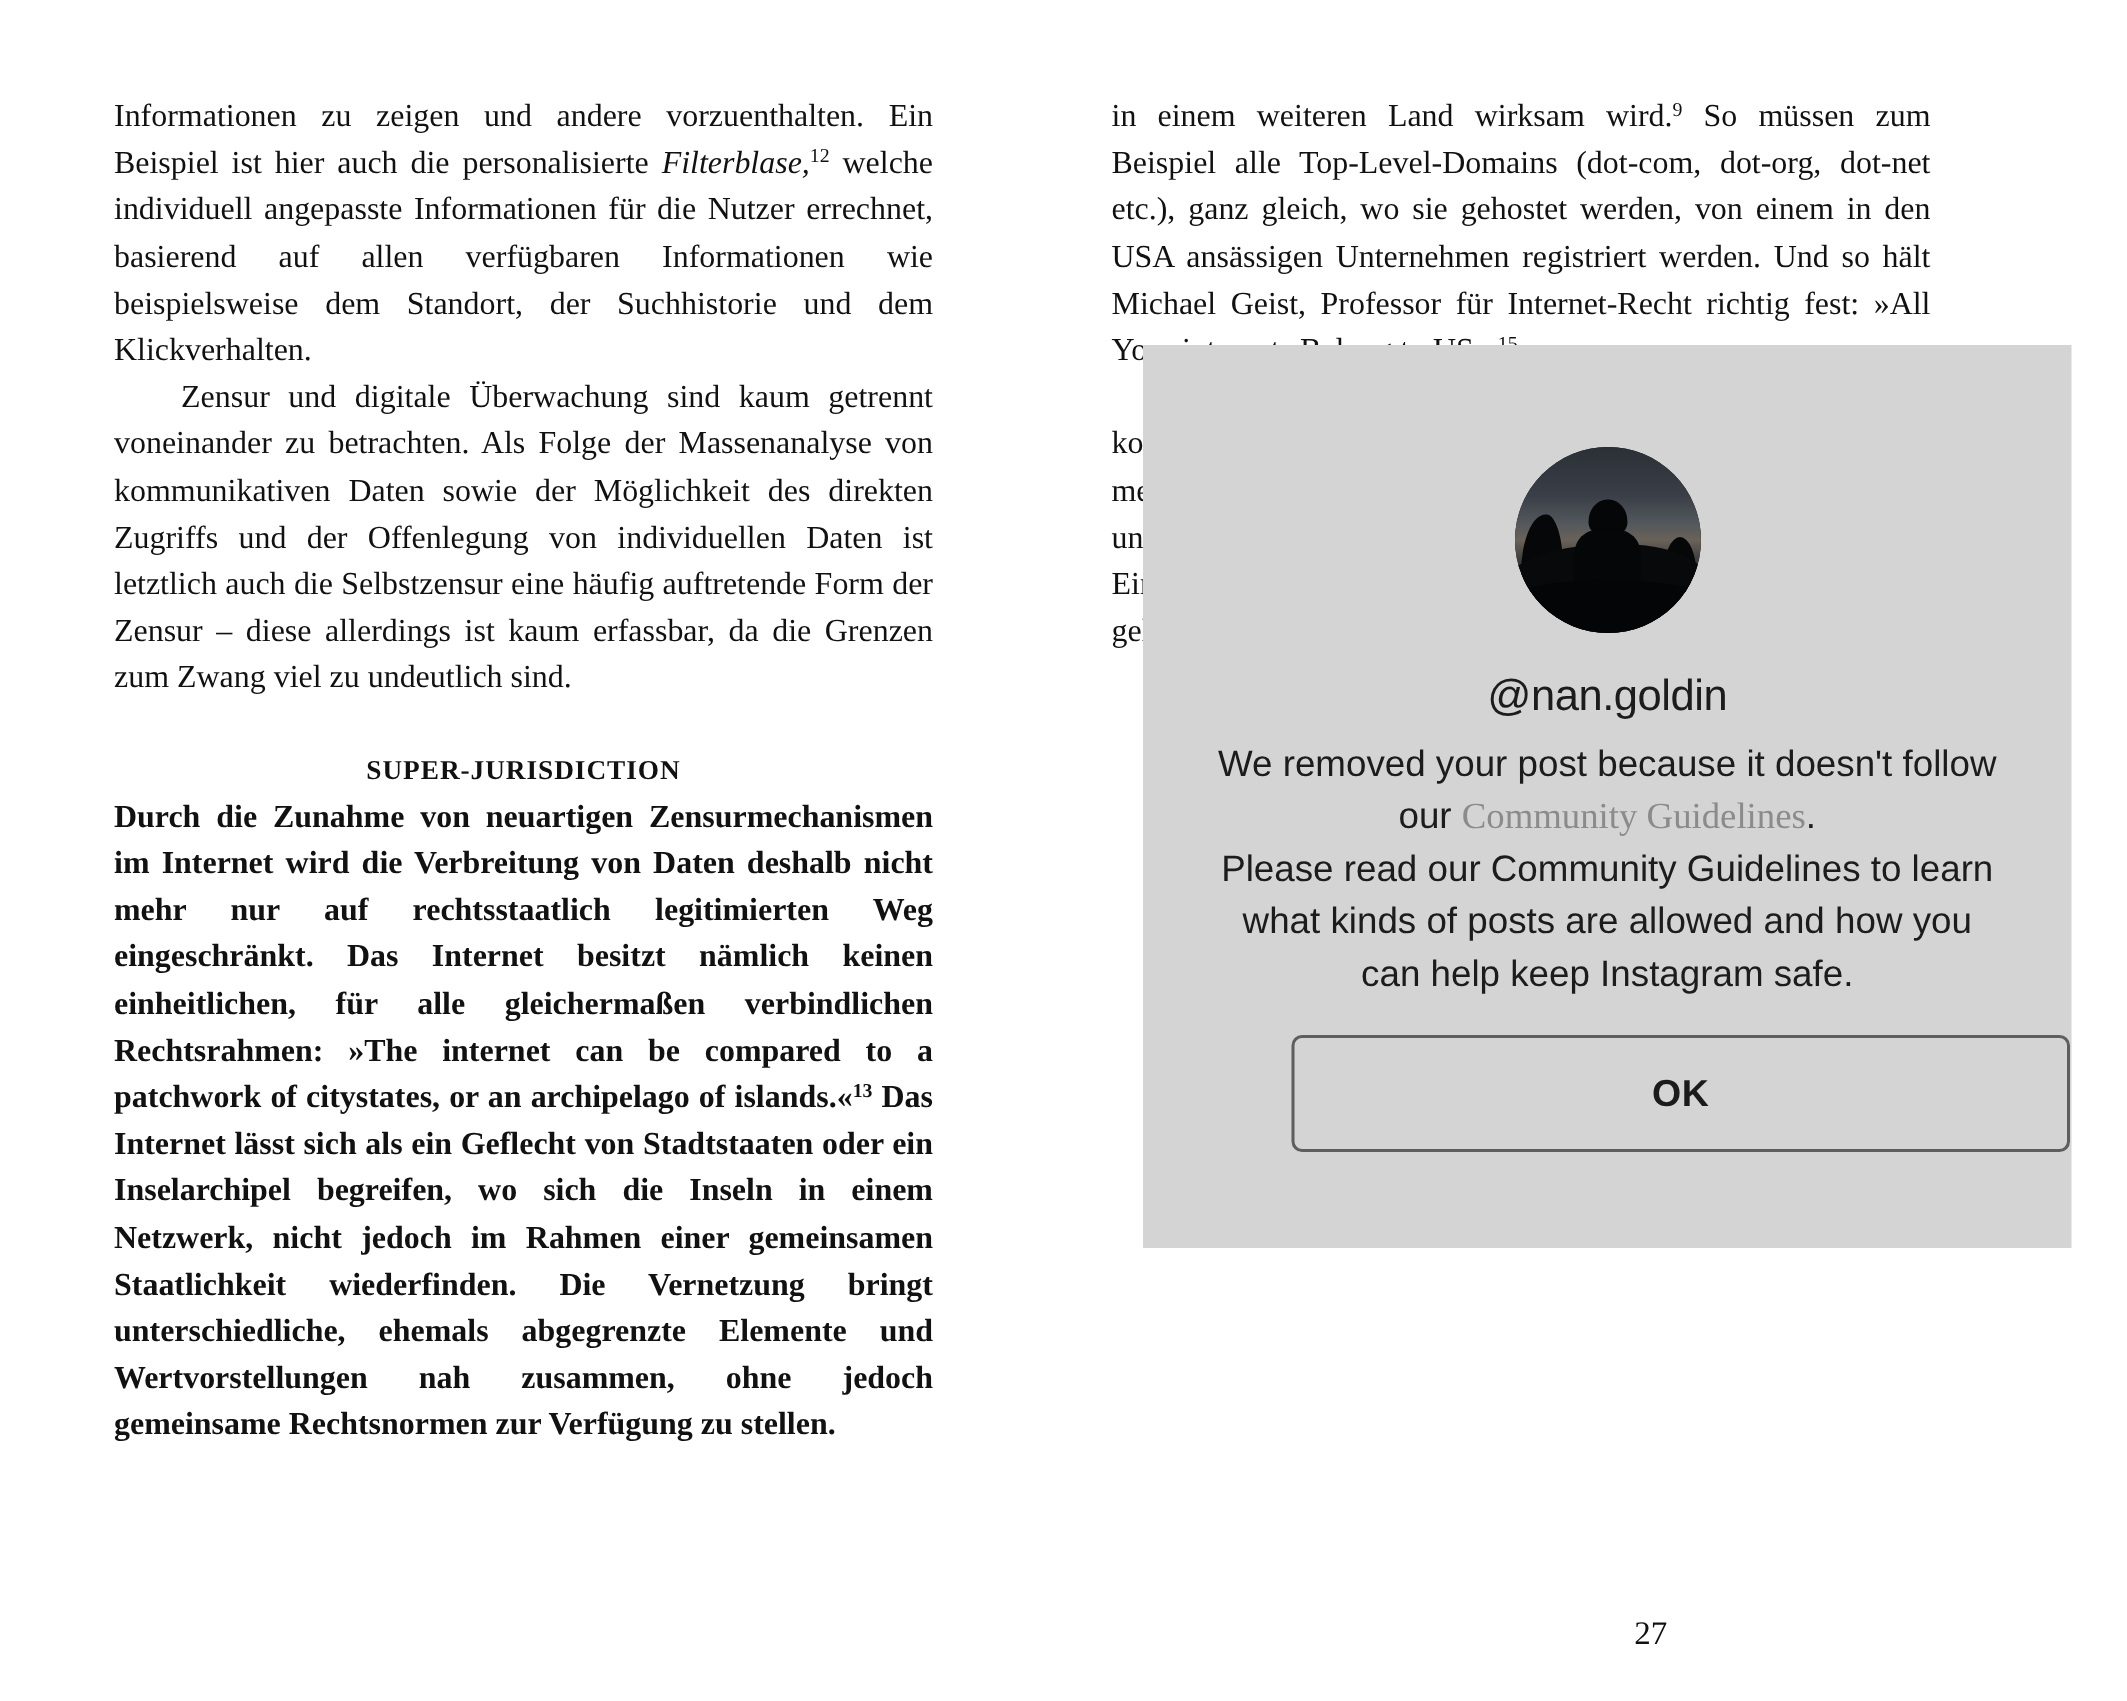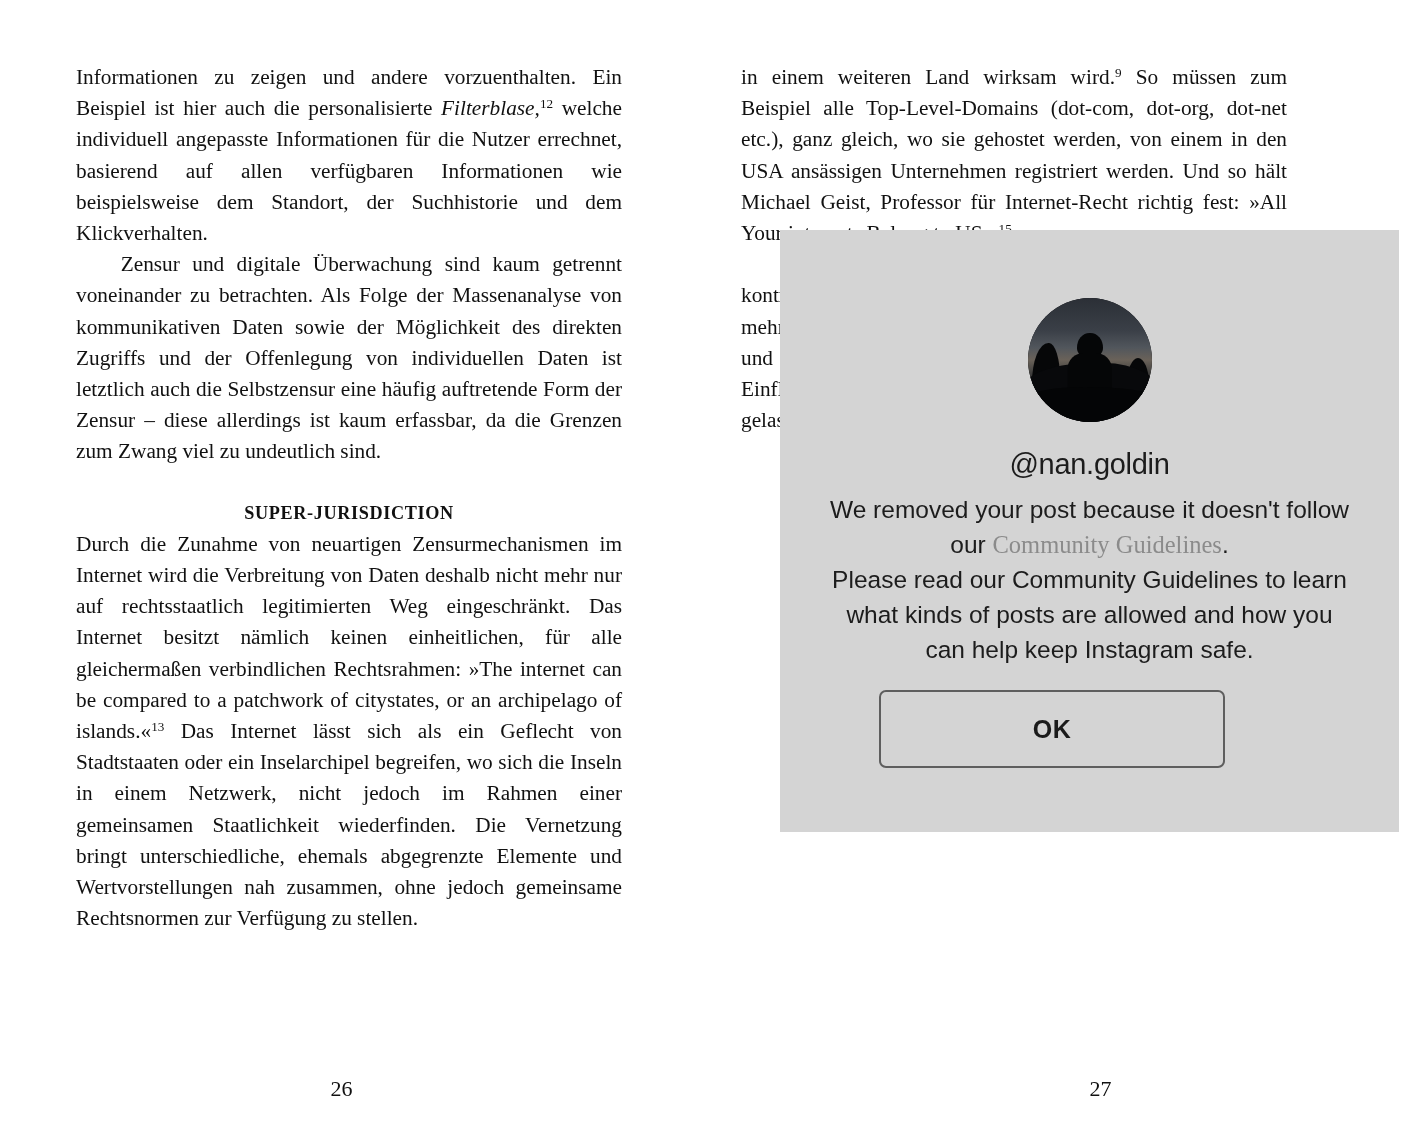--- a/index.html
+++ b/index.html
@@ -50,21 +50,21 @@
 
   .section-heading {
     margin: 30px 0 0 0;
     text-align: center;
     font-size: 18.2px;
     line-height: 31.2px;
     letter-spacing: 0.035em;
     font-variant: normal;
     text-indent: 0;
   }
-  .heading-follow { text-indent: 0 !important; }
+  .heading-follow { text-indent: 0 !important; font-weight: bold; }
 
   .it { font-style: italic; }
 
   sup {
     font-size: 0.62em;
     vertical-align: 0.52em;
     line-height: 0;
   }
 
   .folio {
@@ -74,21 +74,21 @@
     text-align: center;
     font-size: 22px;
     color: #111111;
   }
   .page-left  .folio { left: 0; padding-right: 66px; box-sizing: border-box; }
   .page-right .folio { left: 16px; padding-left: 42px;  box-sizing: border-box; }
 
   
   .ig-overlay {
     position: absolute;
-    left: 780px;
+    left: 762px;
     top: 230px;
     width: 619px;
     height: 602px;
     background: #d4d4d4;
     font-family: "Liberation Sans", "DejaVu Sans", sans-serif;
     color: #111111;
     box-sizing: border-box;
     overflow: hidden;
   }
 
@@ -195,21 +195,21 @@
     color: #1c1c1c;
   }
   .ig-body p { margin: 0; }
   .ig-body p.second { }
   .ig-link { color: #8b8b8b; font-family: Liberation Serif, serif; }
 
   .ig-ok-button {
     position: absolute;
     left: 99px;
     top: 460px;
-    width: 346px;
+    width: 519px;
     height: 78px;
     border: 2px solid #5e5e5e;
     border-radius: 7px;
     background: transparent;
     display: flex;
     align-items: center;
     justify-content: center;
     font-family: "Liberation Sans", "DejaVu Sans", sans-serif;
     font-size: 25px;
     font-weight: bold;
@@ -228,21 +228,20 @@
     <div class="column">
 
       <p class="para">Informationen zu zeigen und andere vorzuenthalten. Ein Beispiel ist hier auch die personalisierte <span class="it">Filterblase,</span><sup>12</sup> welche individuell angepasste Informationen für die Nutzer errechnet, basierend auf allen verfügbaren Informationen wie beispielsweise dem Standort, der Suchhistorie und dem Klickverhalten.</p>
       <p class="para">Zensur und digitale Überwachung sind kaum getrennt voneinander zu betrachten. Als Folge der Massenanalyse von kommunikativen Daten sowie der Möglichkeit des direkten Zugriffs und der Offenlegung von individuellen Daten ist letztlich auch die Selbstzensur eine häufig auftretende Form der Zensur – diese allerdings ist kaum erfassbar, da die Grenzen zum Zwang viel zu undeutlich sind.</p>
 
       <h2 class="section-heading">SUPER-JURISDICTION</h2>
 
       <p class="para heading-follow">Durch die Zunahme von neuartigen Zensurmechanismen im Internet wird die Verbreitung von Daten deshalb nicht mehr nur auf rechtsstaatlich legitimierten Weg eingeschränkt. Das Internet besitzt nämlich keinen einheitlichen, für alle gleichermaßen verbindlichen Rechtsrahmen: »The internet can be compared to a patchwork of citystates, or an archipelago of islands.«<sup>13</sup> Das Internet lässt sich als ein Geflecht von Stadtstaaten oder ein Inselarchipel begreifen, wo sich die Inseln in einem Netzwerk, nicht jedoch im Rahmen einer gemeinsamen Staatlichkeit wiederfinden. Die Vernetzung bringt unterschiedliche, ehemals abgegrenzte Elemente und Wertvorstellungen nah zusammen, ohne jedoch gemeinsame Rechtsnormen zur Verfügung zu stellen.</p>
 
     </div>
-    <div class="folio">26</div>
   </div>
 
   <div class="page page-right">
     <div class="column">
 
       <p class="para">in einem weiteren Land wirksam wird.<sup>9</sup> So müssen zum Beispiel alle Top-Level-Domains (dot-com, dot-org, dot-net etc.), ganz gleich, wo sie gehostet werden, von einem in den USA ansässigen Unternehmen registriert werden. Und so hält Michael Geist, Professor für Internet-Recht richtig fest: »All Your internets Belong to US.«<sup>15</sup></p>
       <p class="para">Um die neuen Vernetzungsmöglichkeiten besser kontrollieren zu können sowie zum Schutz und Erhalt mehrheitsfähiger Normen, erlassen viele Staaten neue Gesetze und auch Online-Plattformen definieren neue Richtlinien. Der Einfluss einiger dieser Monopolisten darf hier nicht außer Acht gelassen werden: Die Macht</p>
 
     </div>
     <div class="folio">27</div>

